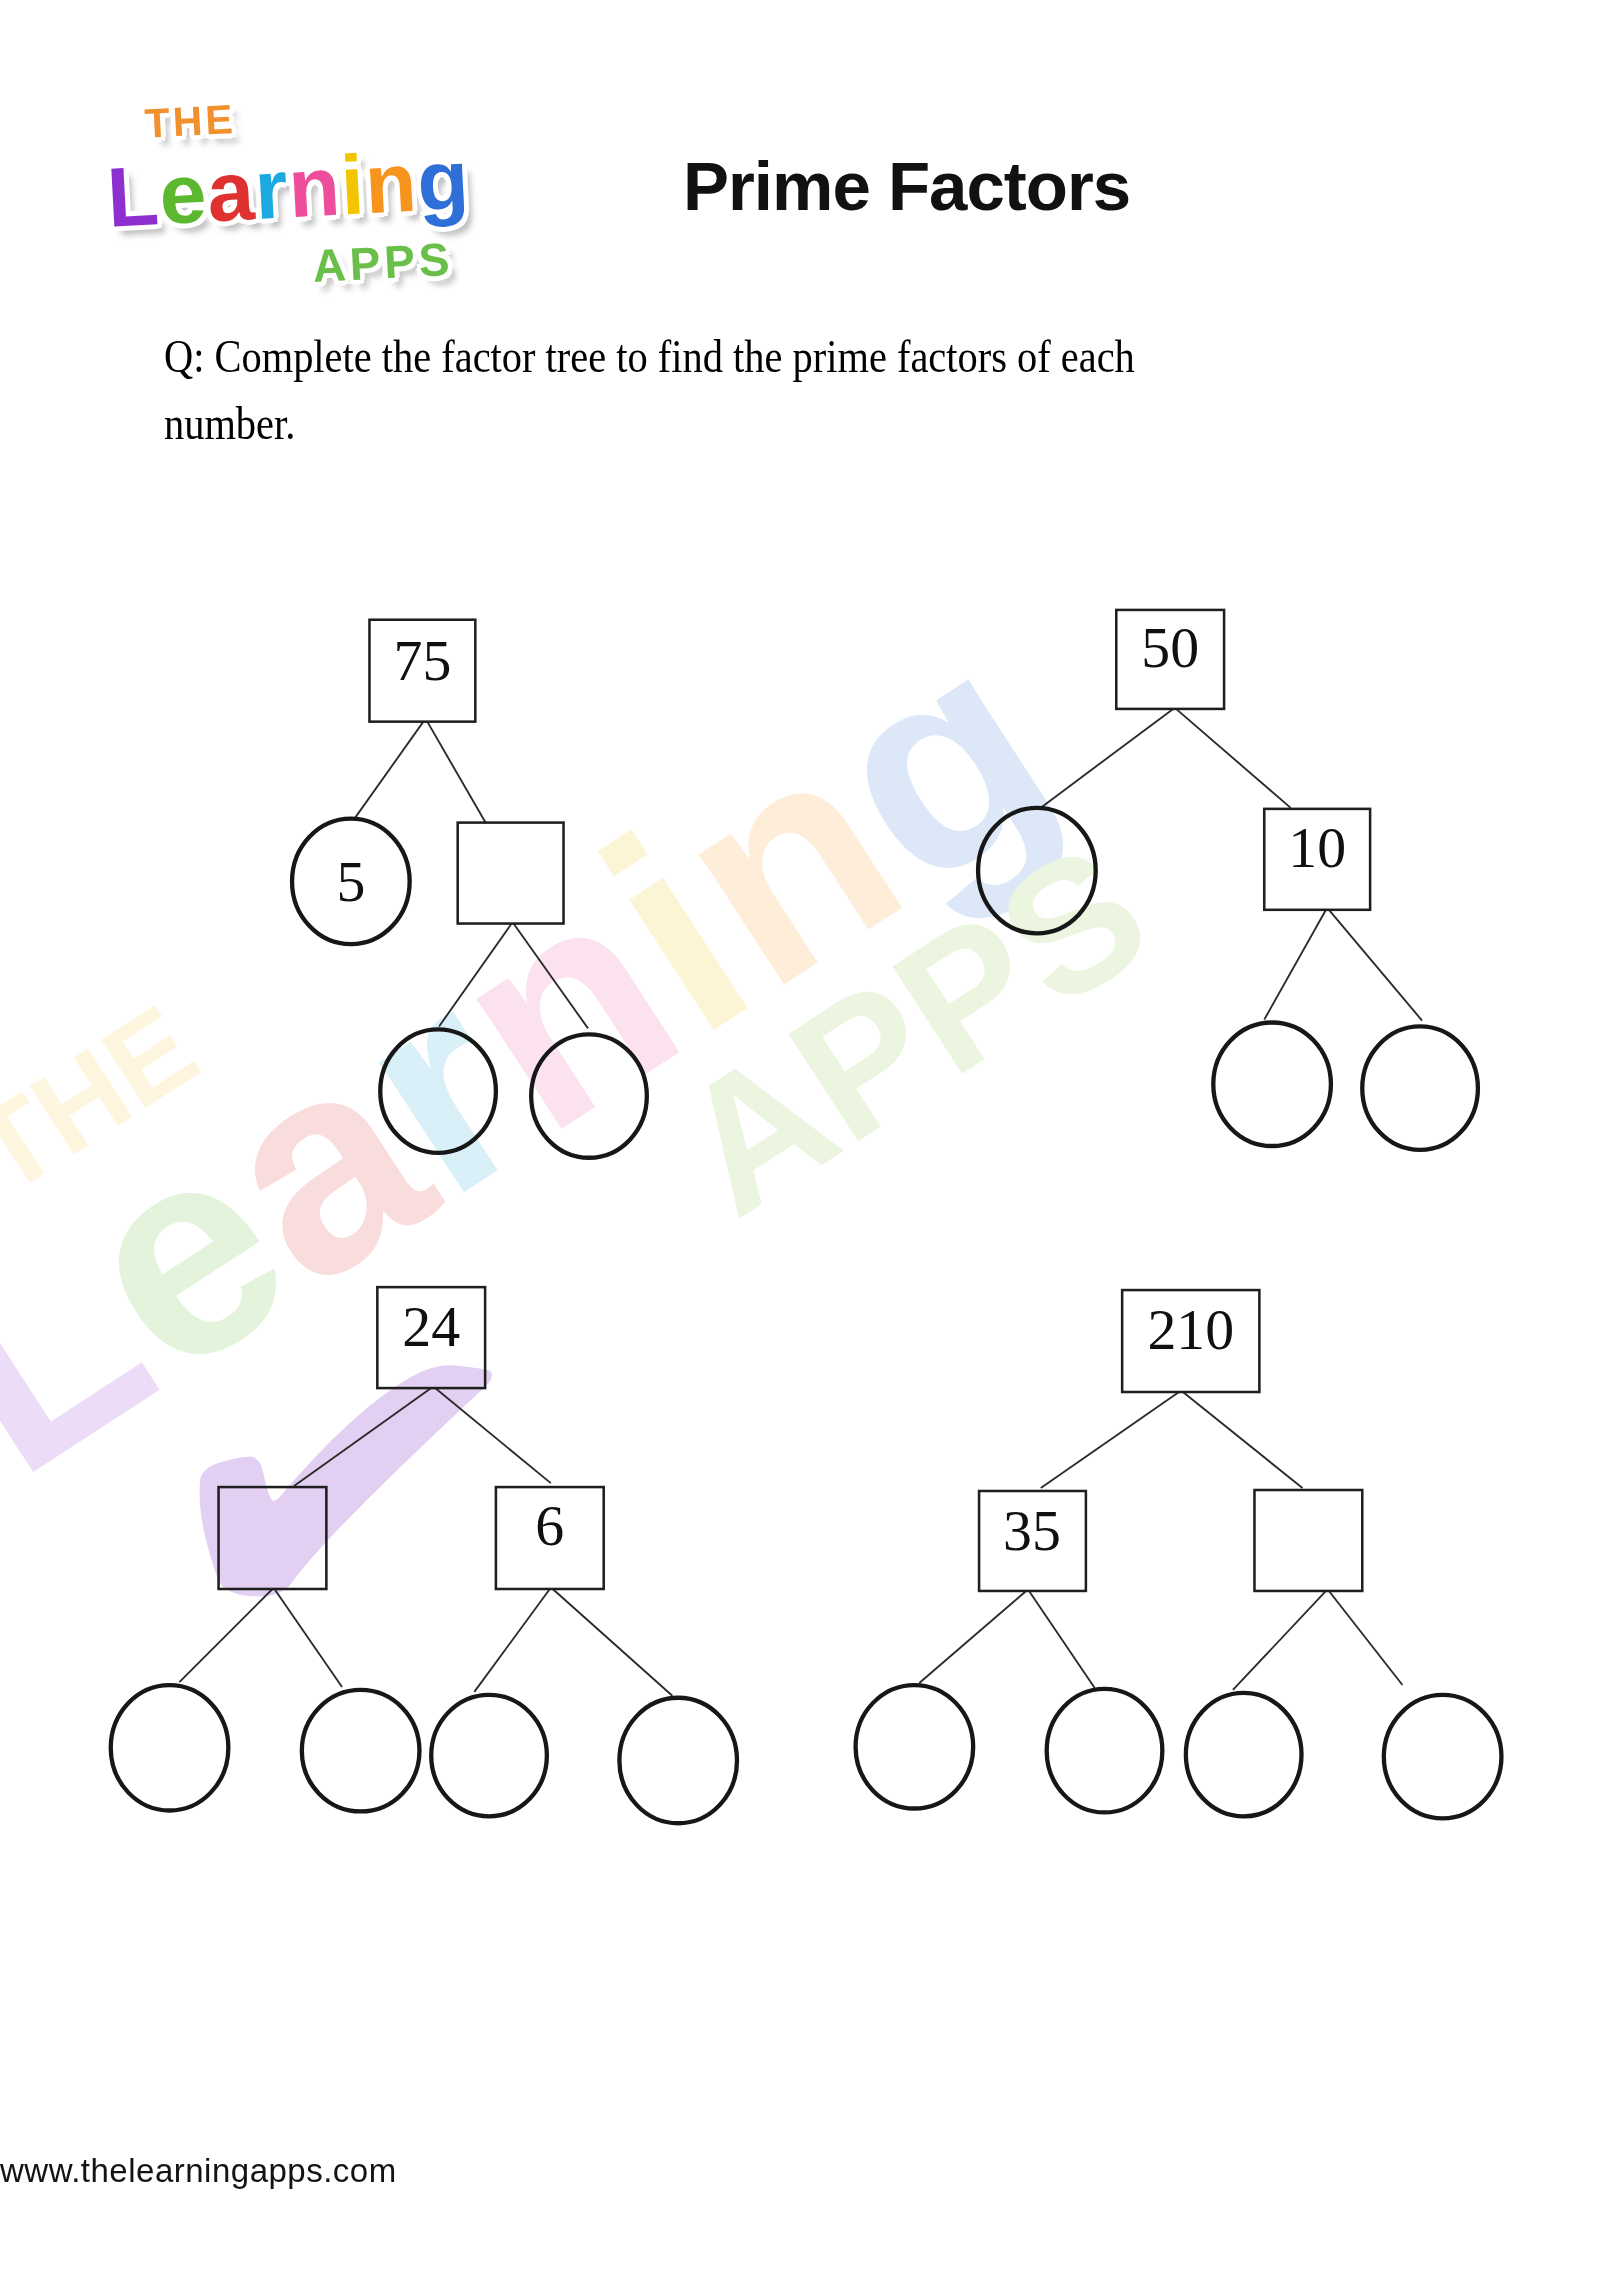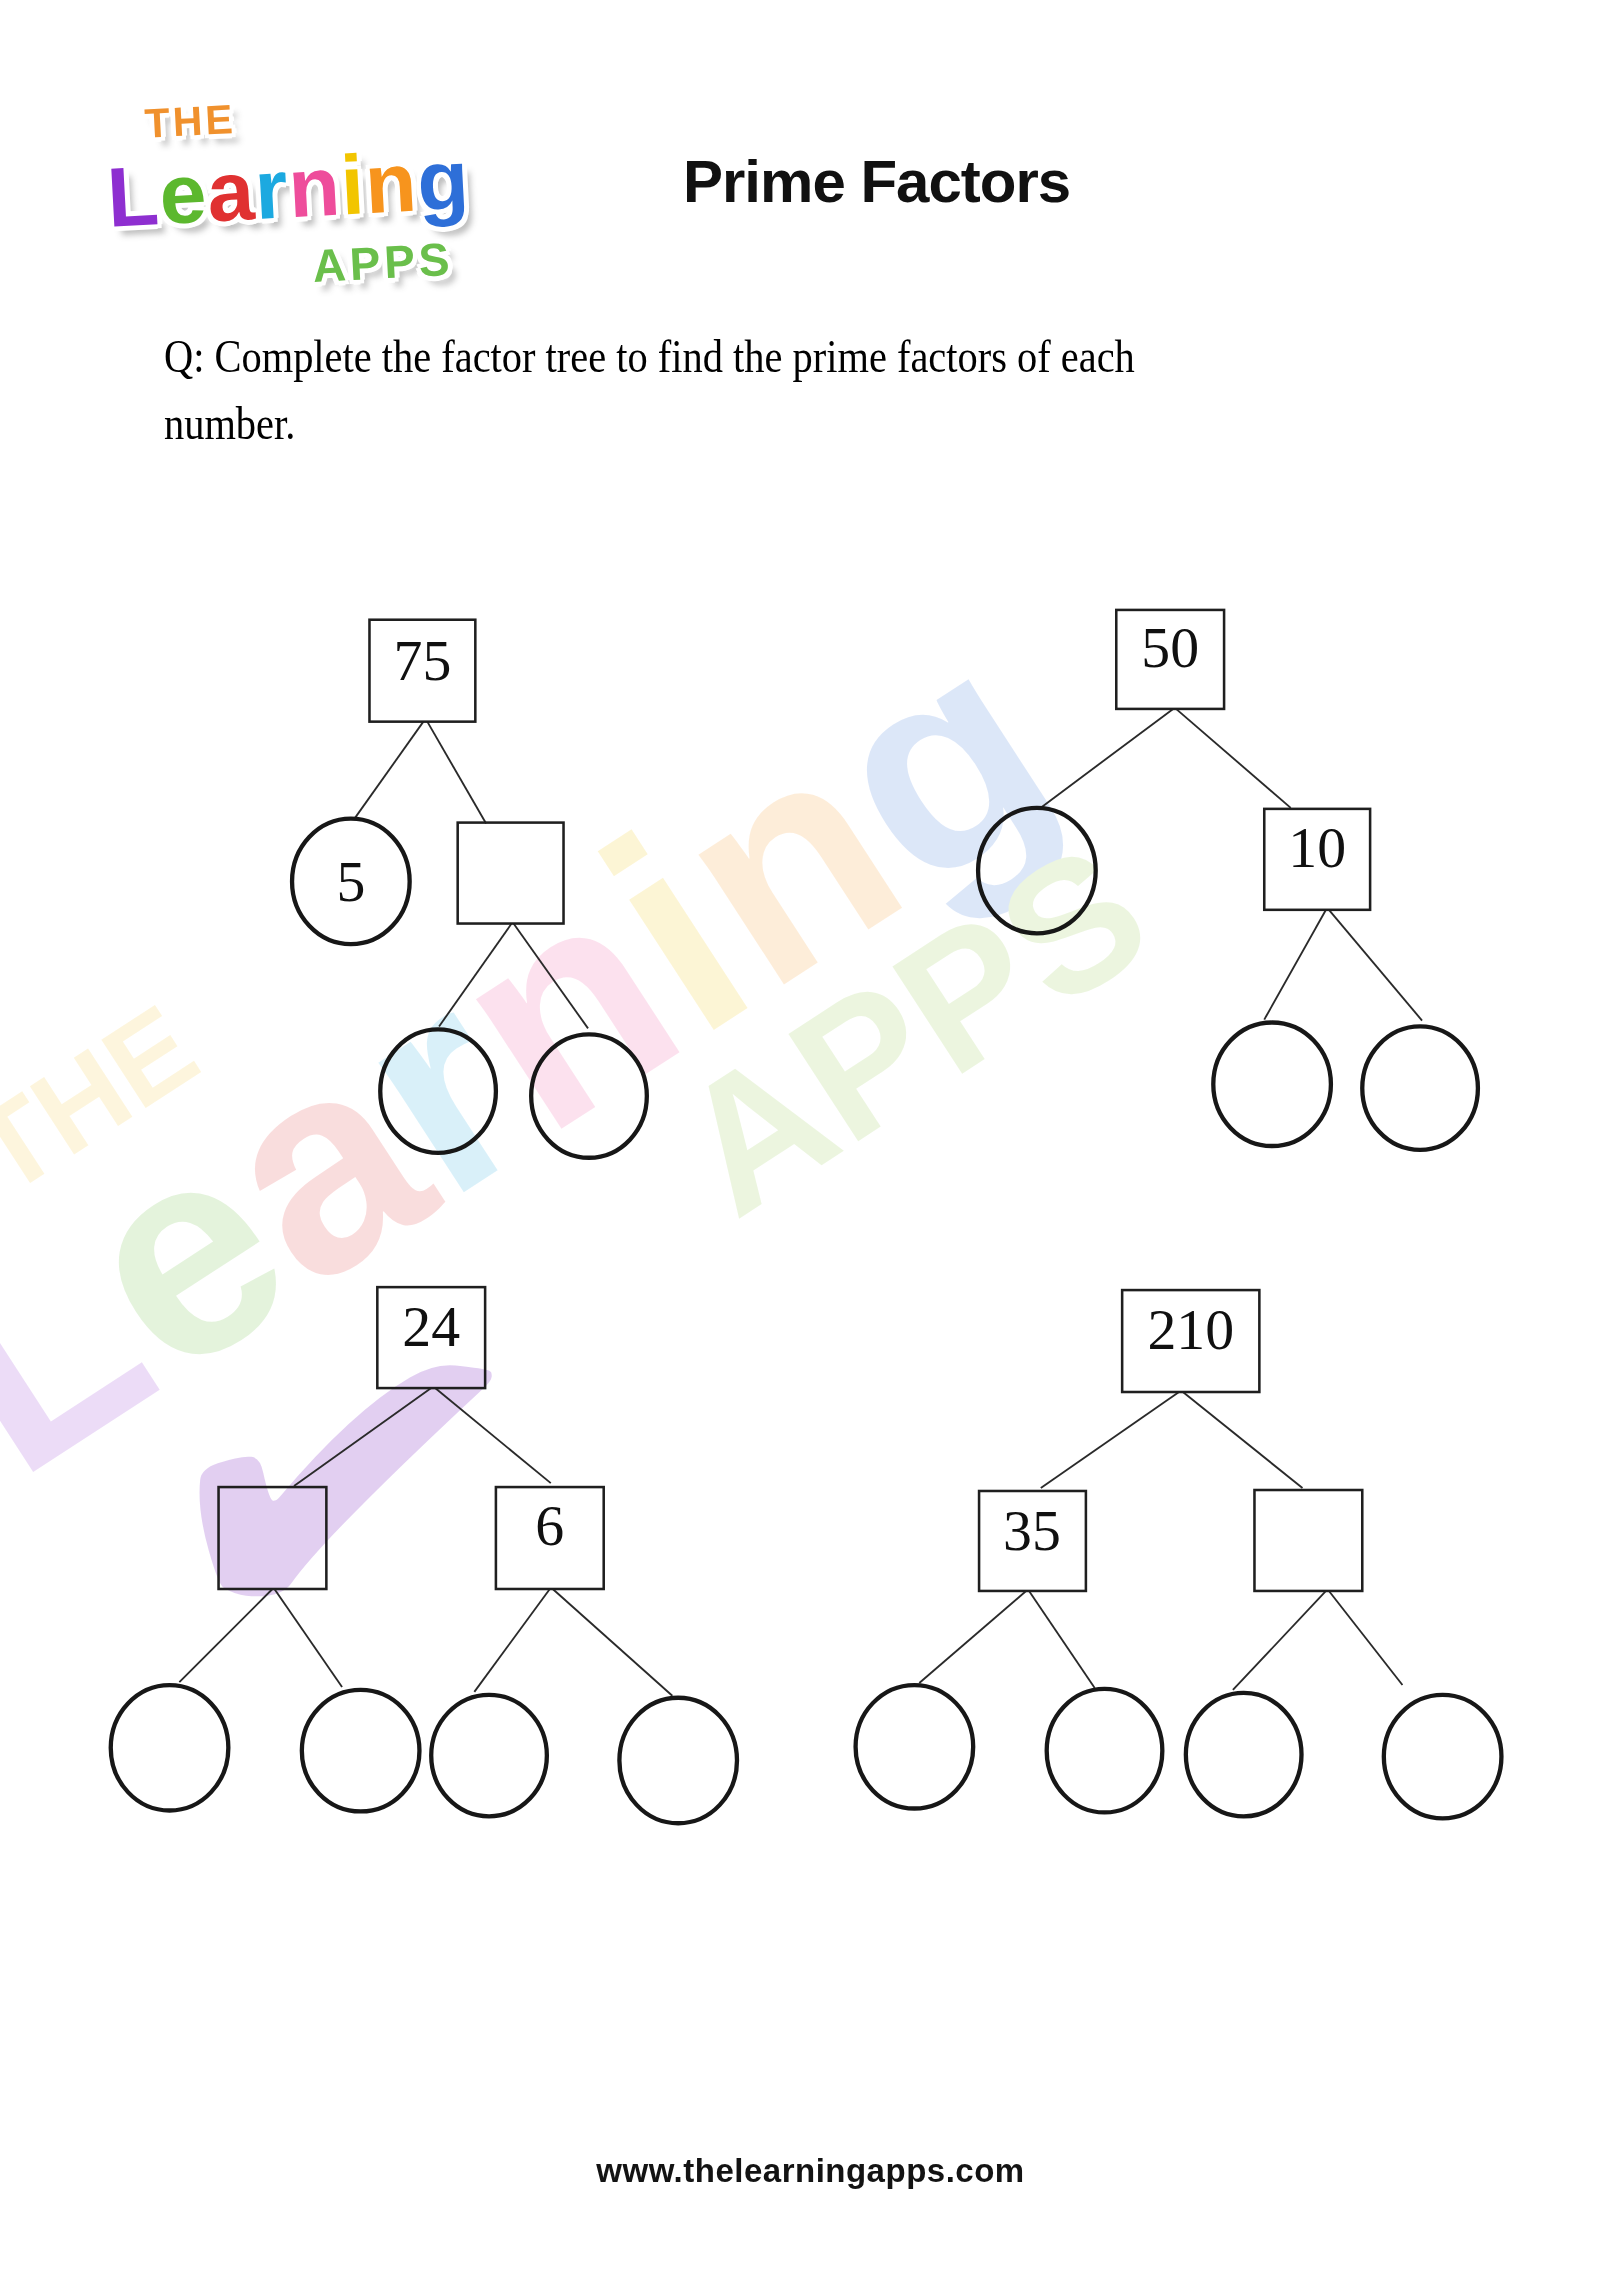--- a/index.html
+++ b/index.html
@@ -43,31 +43,31 @@
       0 -4.9px 0 #fff,0 4.9px 0 #fff,-4.9px 0 0 #fff,4.9px 0 0 #fff,
       6.9px 8.8px 6.9px rgba(60,60,60,0.35);
   }
   .logo-the{position:absolute;left:61px;top:0;font-size:41px;color:#f0912d;letter-spacing:2.9px;}
   .logo-word{position:absolute;left:19.6px;top:47px;font-size:84px;letter-spacing:1px;}
   .logo-apps{position:absolute;left:221px;top:147px;font-size:46px;color:#6abf4b;letter-spacing:3.9px;}
 
   
   .page-title{
     position:absolute;left:683px;top:147px;z-index:3;
-    font-size:60px;font-weight:bold;color:#111;letter-spacing:-1px;
+    font-size:69px;font-weight:bold;color:#111;letter-spacing:-1px;
   }
   .question{
     position:absolute;left:164px;top:323px;z-index:3;
     font-family:"Liberation Serif",serif;font-size:47px;color:#000;
     line-height:1.42;transform:scaleX(0.86);transform-origin:left top;
     white-space:nowrap;
   }
   .footer{
-    position:absolute;left:0;top:2152px;width:100%;text-align:center;z-index:3;
-    font-size:33px;font-weight:bold;color:#131313;letter-spacing:0.5px;
+    position:absolute;left:0;top:2152px;width:100%;z-index:3;
+    font-size:33px;font-weight:normal;color:#131313;letter-spacing:0.5px;
   }
 
   
   svg.trees{position:absolute;left:0;top:0;z-index:2;}
   .nbox{fill:none;stroke:#1f1f1f;stroke-width:2.6px;}
   .ncirc{fill:none;stroke:#171717;stroke-width:4.4px;}
   .edge{stroke:#2a2a2a;stroke-width:1.9px;}
   .nval{
     font-family:"Liberation Serif",serif;font-size:59px;fill:#101010;
     text-anchor:middle;

